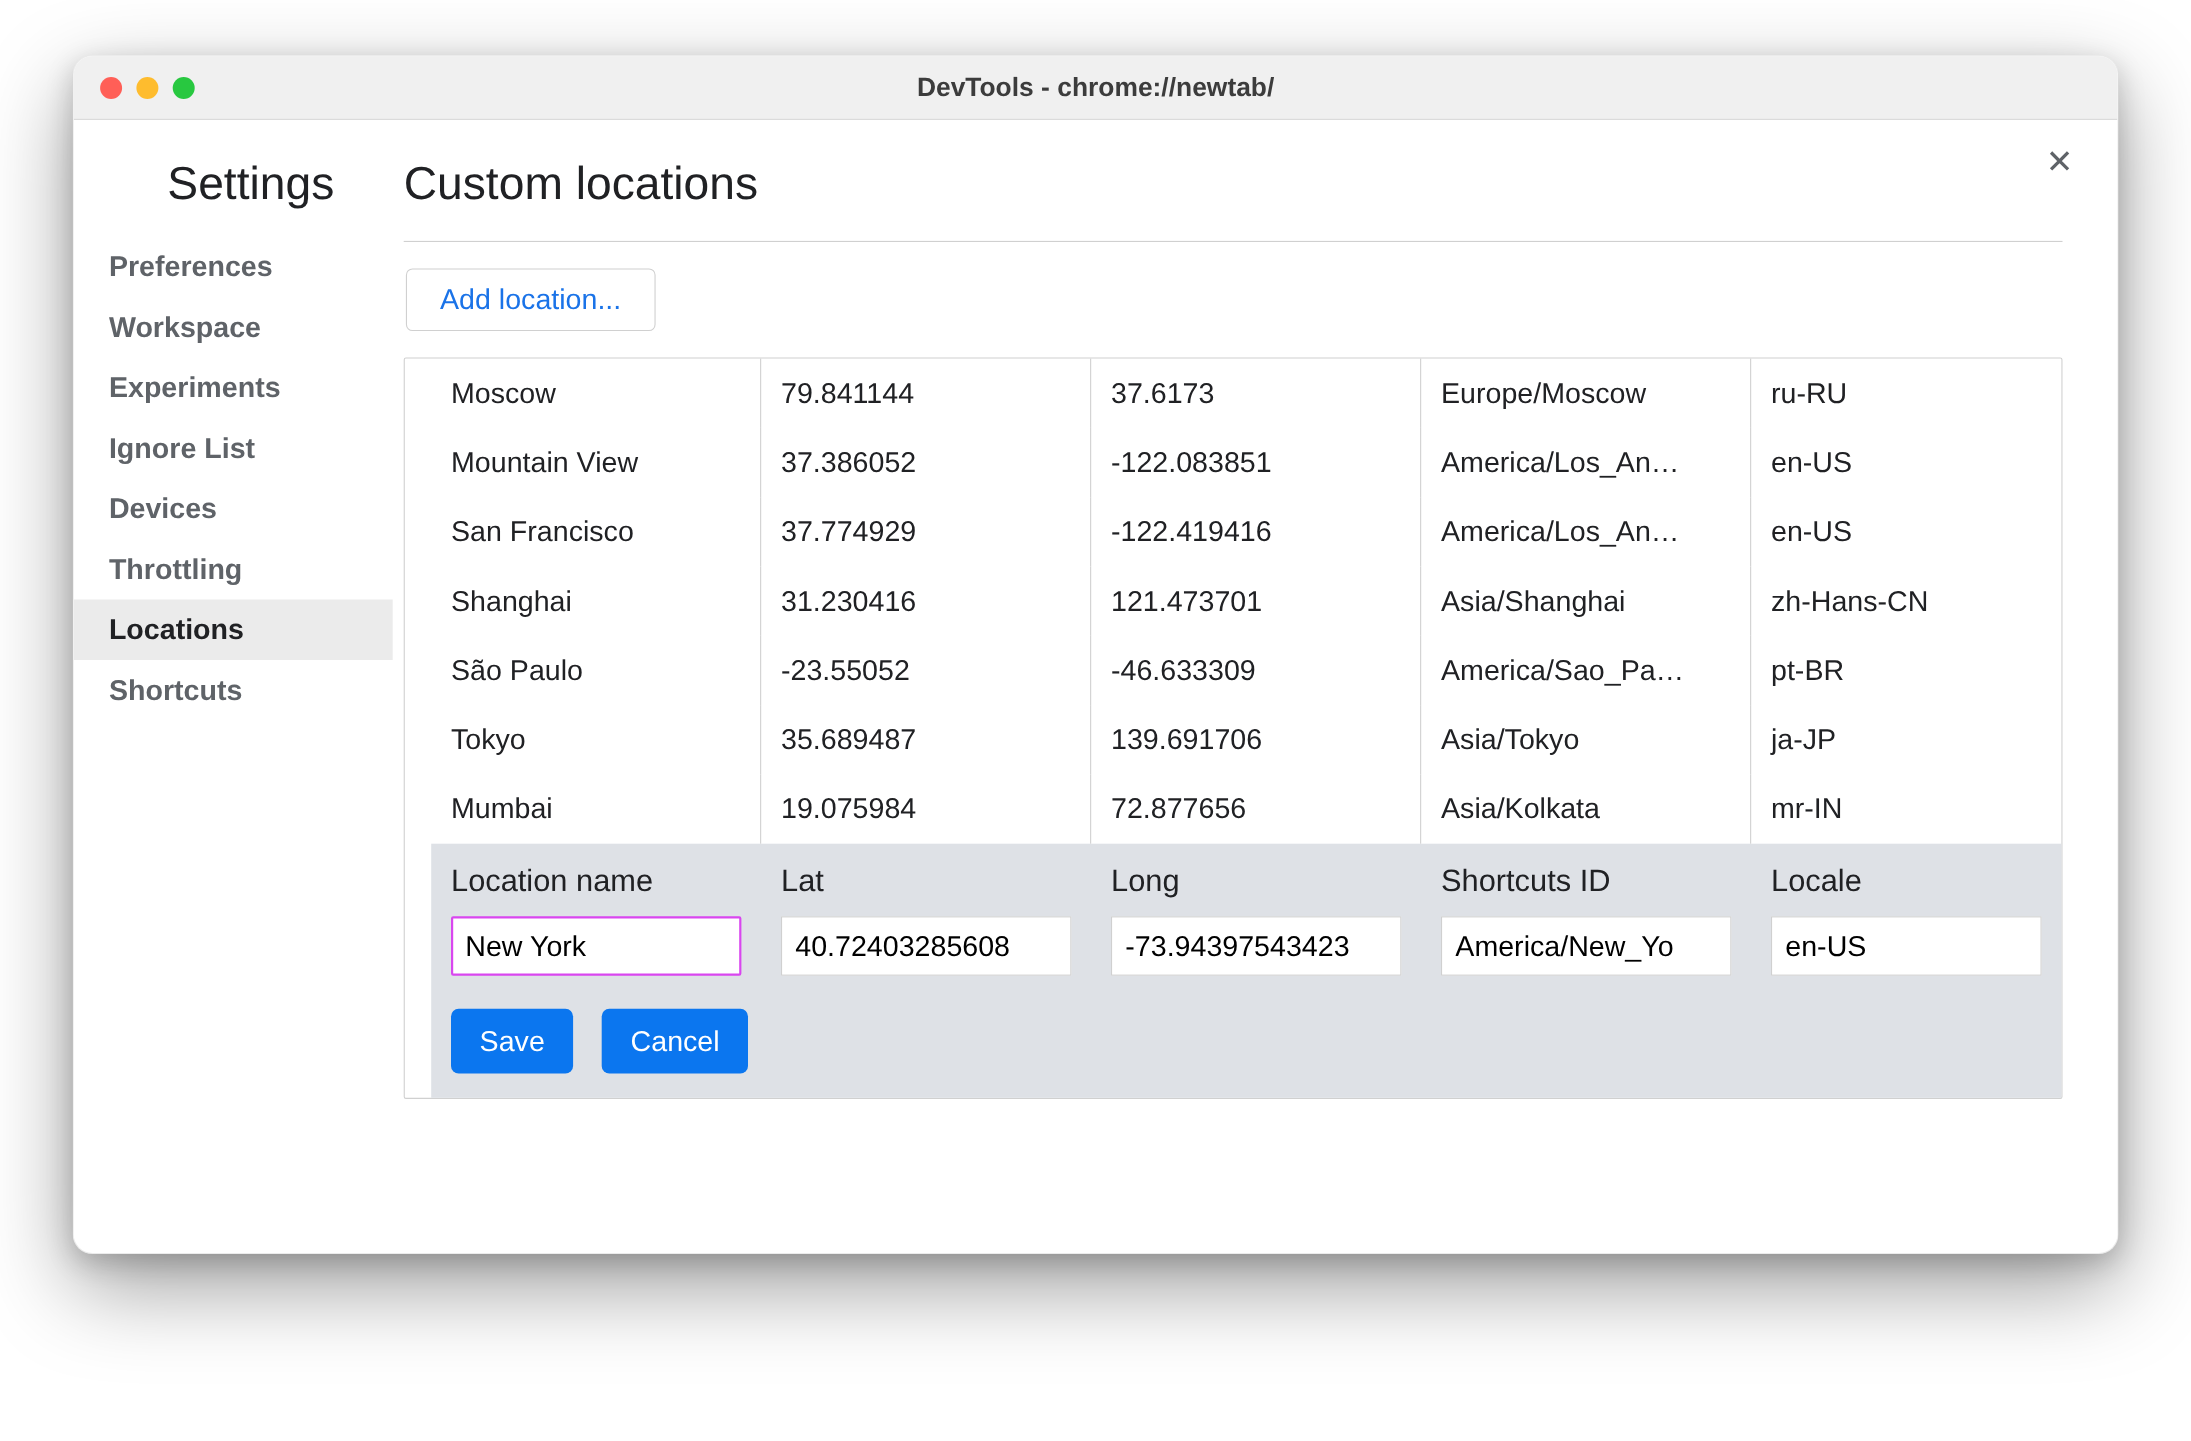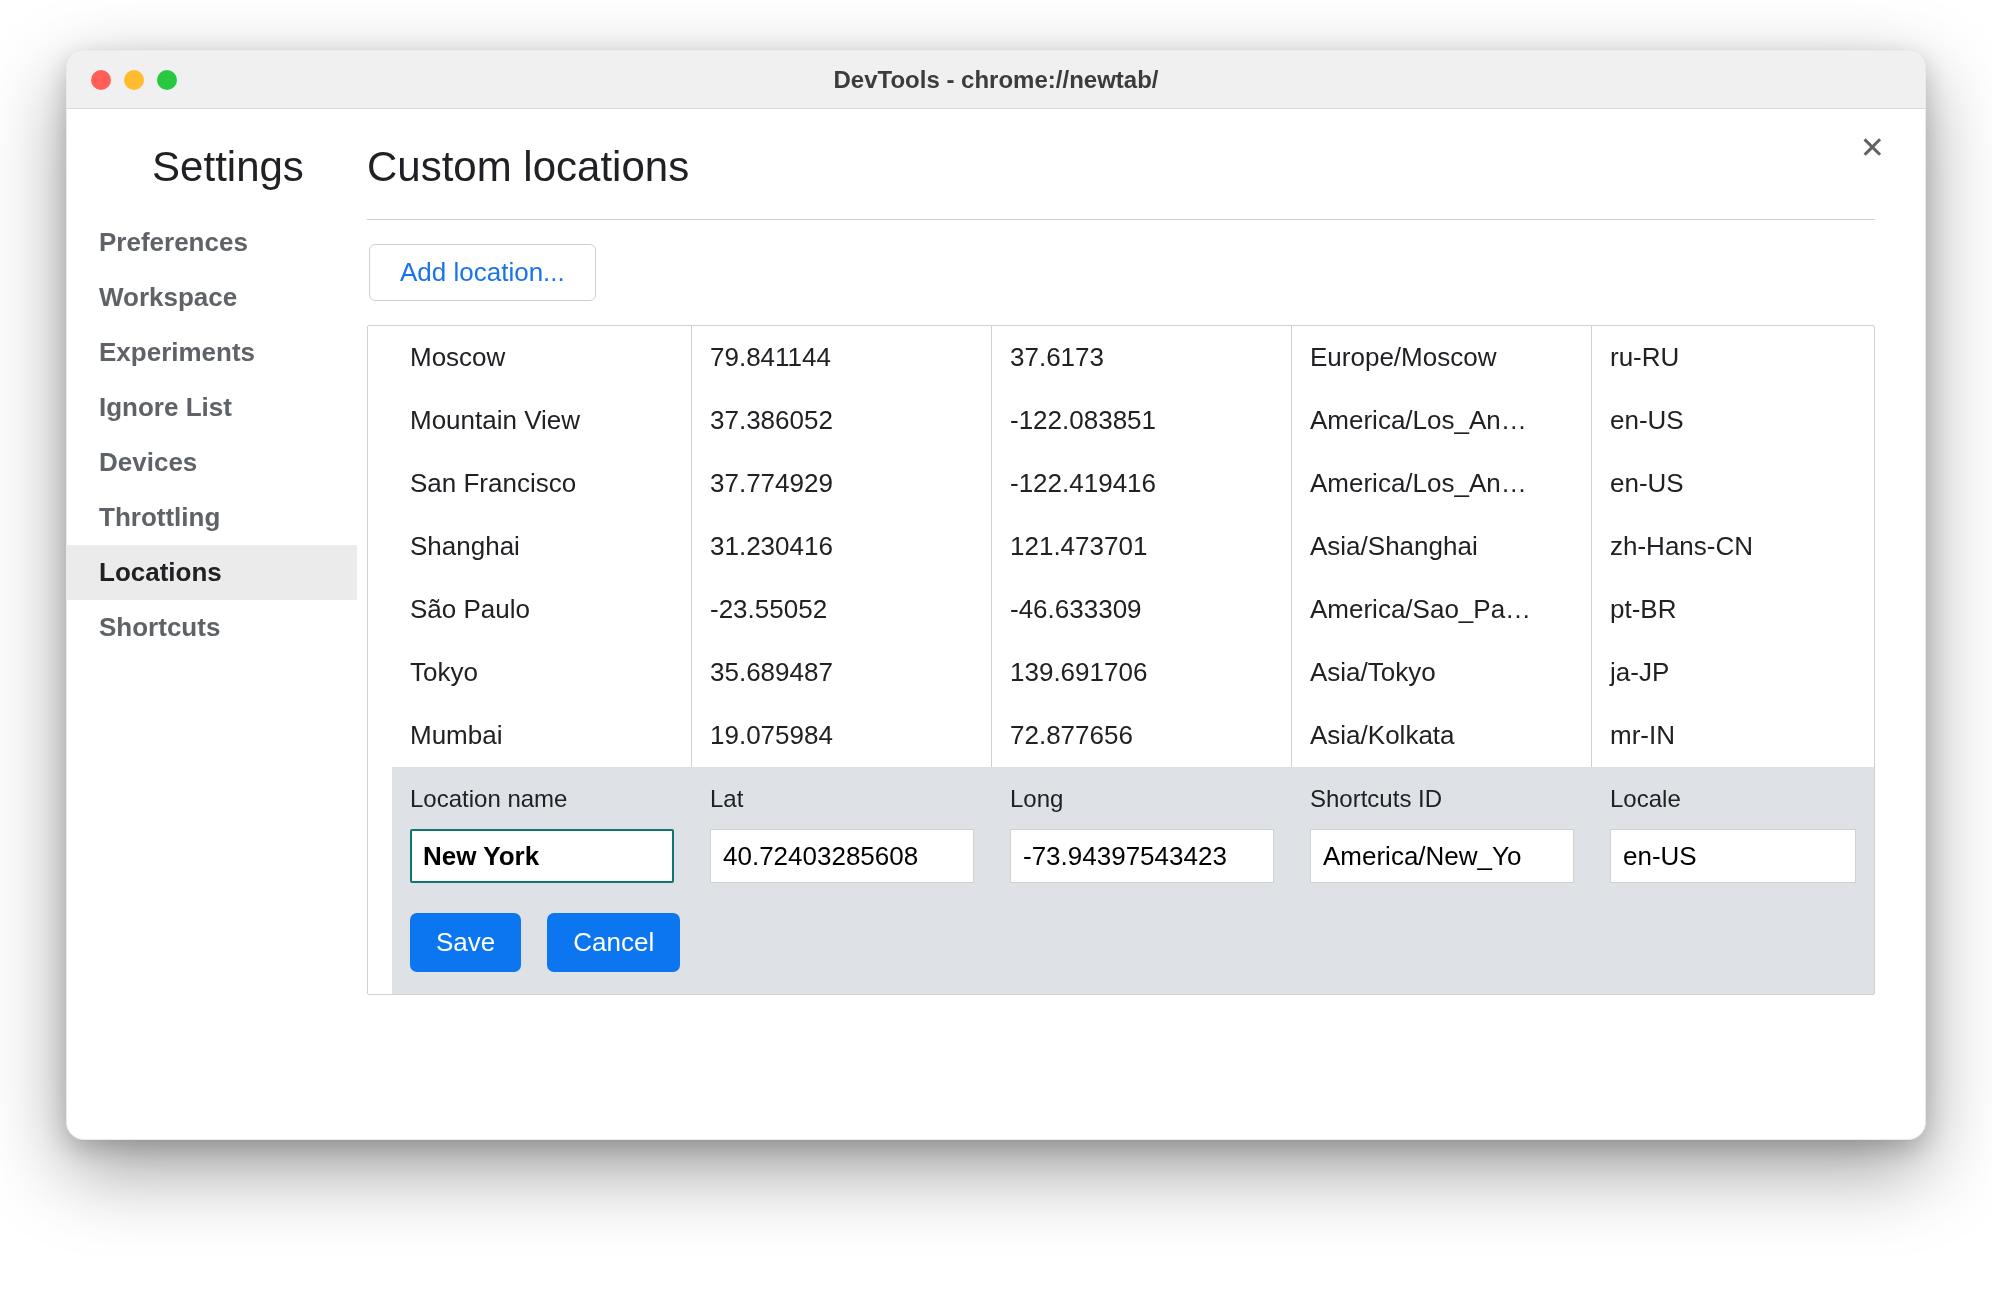--- a/index.html
+++ b/index.html
@@ -135,21 +135,21 @@
     .table-row .cell:last-child {
       border-right: none;
     }
     .edit-panel {
       background: #dee1e6;
       padding: 0;
     }
     .edit-headers {
       display: grid;
       grid-template-columns: 300px 300px 300px 300px 1fr;
-      font-size: 24px;
+      font-size: 28px;
       color: #202124;
     }
     .edit-headers .hcell {
       padding: 18px 18px 6px 18px;
     }
     .edit-inputs {
       display: grid;
       grid-template-columns: 300px 300px 300px 300px 1fr;
     }
     .edit-inputs .icell {
@@ -160,24 +160,23 @@
       height: 54px;
       font-size: 26px;
       padding: 0 12px;
       border: 1px solid #d0d0d0;
       background: #fff;
       outline: none;
       font-family: inherit;
       text-overflow: ellipsis;
     }
     .edit-inputs input.focused {
-      border: 2px solid #0f766e;
+      border: 2px solid #d946ef;
       padding: 0 11px;
       border-radius: 2px;
-      font-weight: bold;
     }
     .edit-actions {
       padding: 12px 18px 22px 18px;
       display: flex;
       gap: 26px;
     }
     .primary-btn {
       background: #0b76ef;
       color: #fff;
       border: none;

